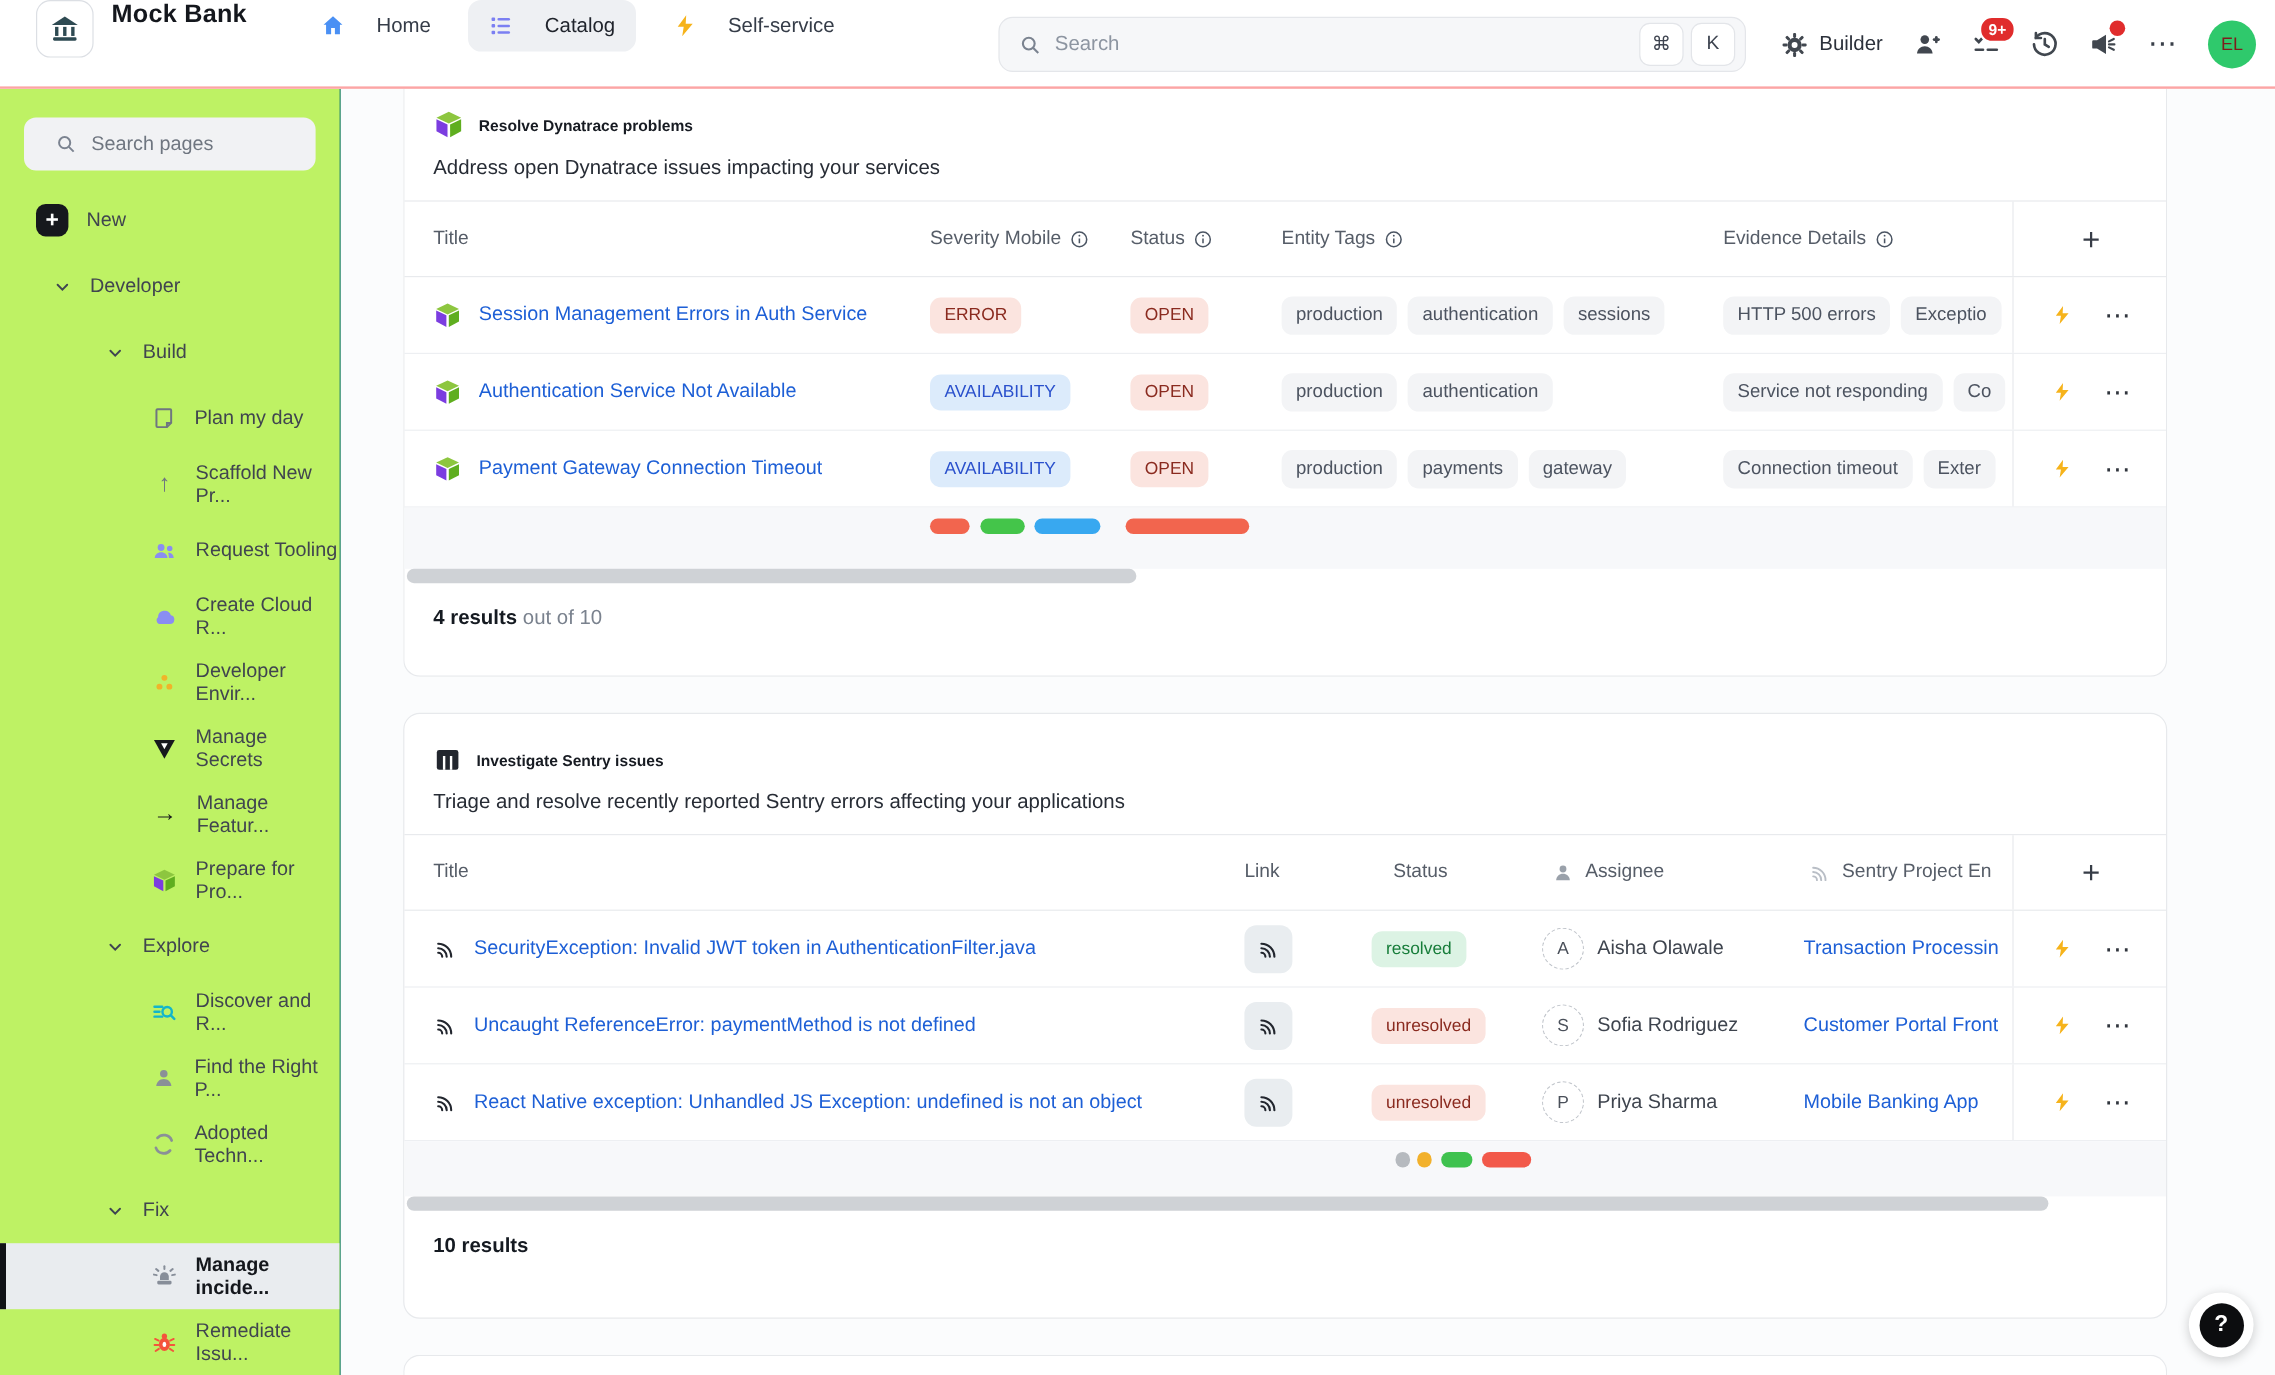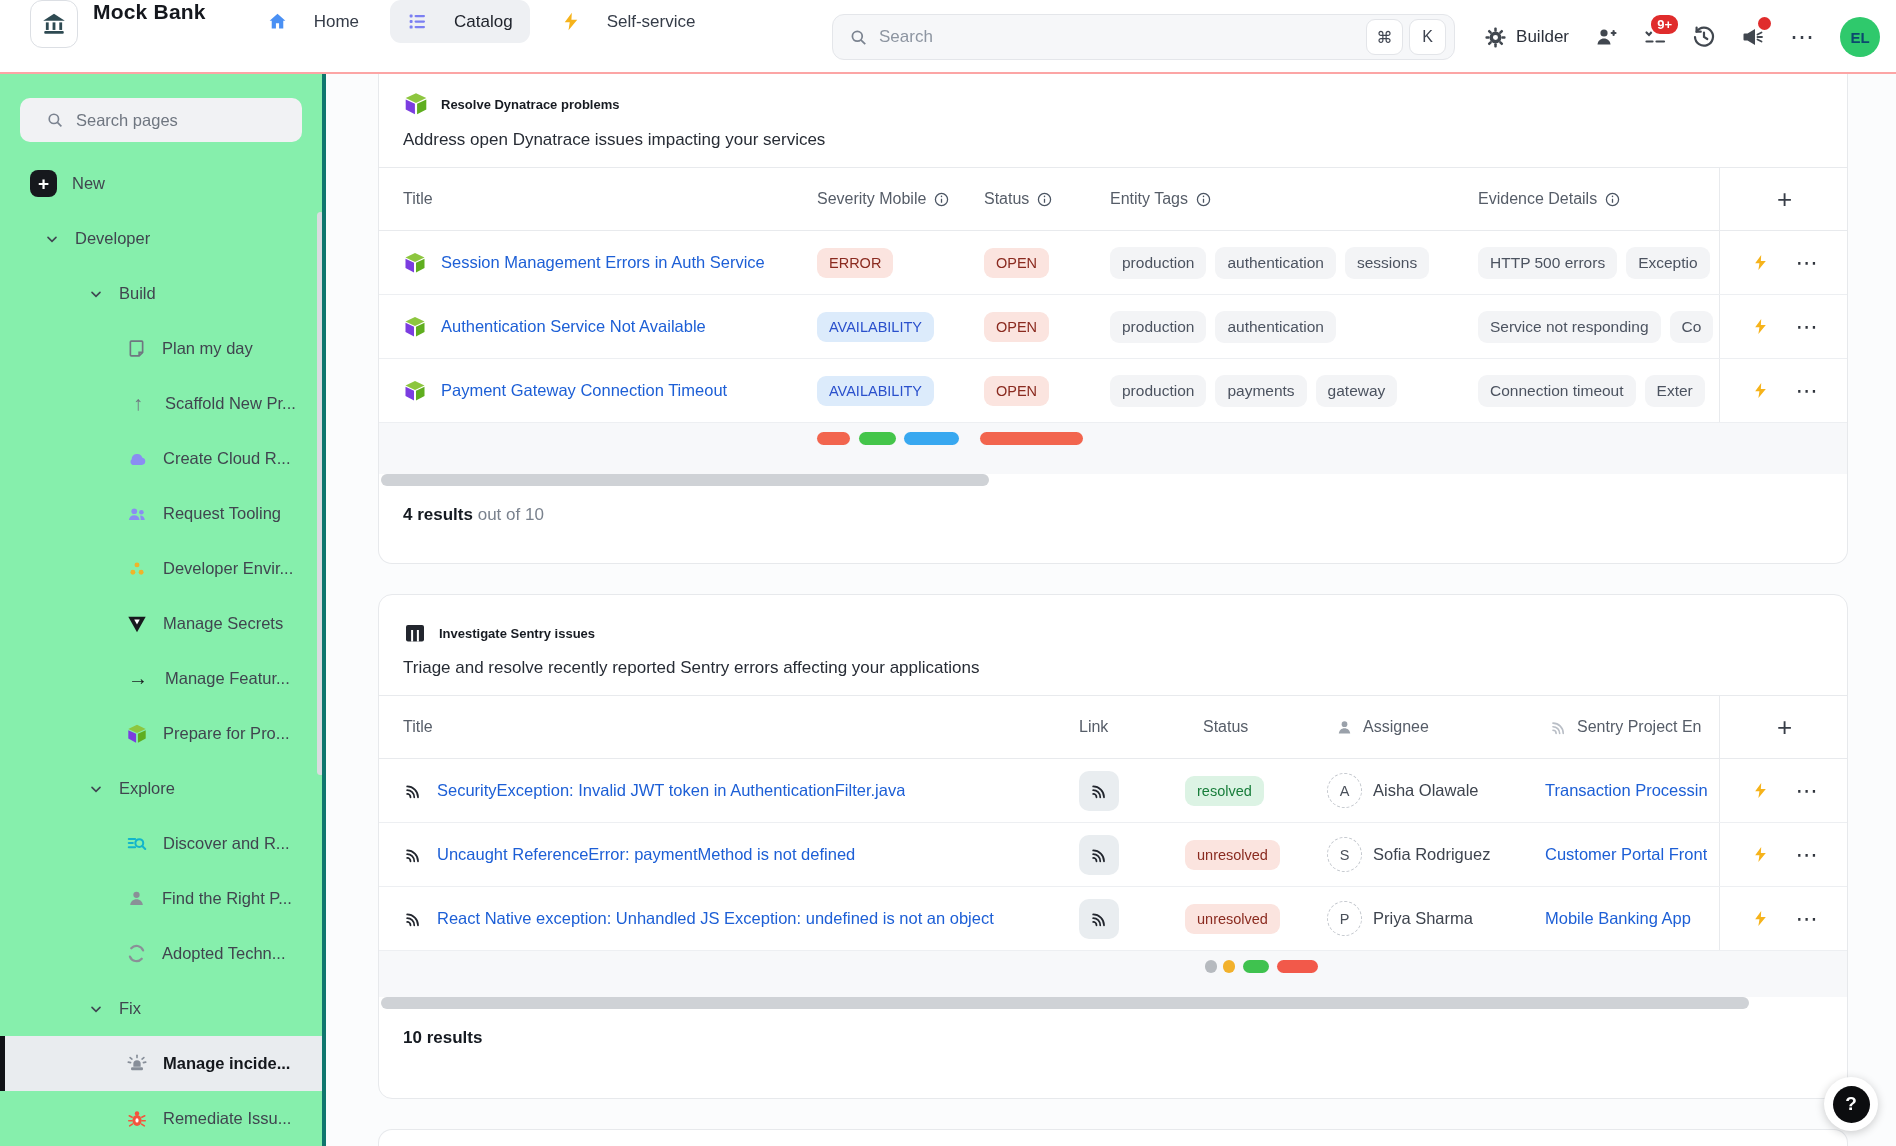--- a/index.html
+++ b/index.html
@@ -23,25 +23,25 @@
   kbd{display:inline-flex;align-items:center;justify-content:center;width:35px;height:34px;
       background:#fff;border:1px solid #e3e5e9;border-radius:9px;font-family:inherit;
       font-size:16px;color:#3e4450;margin-left:6px}
   .top-right{position:absolute;right:16px;top:0;height:74px;display:flex;align-items:center;gap:25px}
   .builder{display:flex;align-items:center;gap:9px;font-size:17px;color:#2c313b;cursor:pointer}
   .tico{position:relative;cursor:pointer;display:flex;align-items:center;justify-content:center}
   .badge9{position:absolute;top:-12px;right:-13px;background:#e02c2c;color:#fff;font-size:13px;
           font-weight:700;border-radius:11px;padding:2px 6px;border:2px solid #fff}
   .reddot{position:absolute;top:-8px;right:-6px;width:13px;height:13px;border-radius:50%;background:#e02c2c}
   .more-dots{font-size:24px;color:#3a404a;letter-spacing:1px;cursor:pointer;line-height:1}
-  .avatar{width:40px;height:40px;border-radius:50%;background:#2fc96c;color:#0c4a6e;display:flex;
-          align-items:center;justify-content:center;font-size:15px;font-weight:700;cursor:pointer}
+  .avatar{width:40px;height:40px;border-radius:50%;background:#2fc96c;color:#7f1d1d;display:flex;
+          align-items:center;justify-content:center;font-size:15px;font-weight:400;cursor:pointer}
   
   .app{display:flex;height:1072px}
-  .sidebar{width:326px;box-sizing:border-box;background:#86efac;border-right:4px solid #0f766e;
+  .sidebar{width:284px;box-sizing:border-box;background:#bef264;border-right:1px solid #0f766e;
            position:relative;flex:none;overflow:hidden}
   .side-search{margin:24px 20px 14px;height:44px;background:#f1f2f4;border-radius:10px;display:flex;
                align-items:center;padding:0 14px;cursor:text}
   .side-search span{color:#6f7680;font-size:16.5px;margin-left:12px}
   .srow{height:55px;display:flex;align-items:center;gap:15px;font-size:16.5px;color:#40454f;
         cursor:pointer;position:relative;box-sizing:border-box}
   .ind0{padding-left:30px}.ind1{padding-left:44px}.ind2{padding-left:88px}.ind3{padding-left:126px}
   .srow.active{background:#e9ecef;color:#14171c;font-weight:600}
   .srow.active::before{content:"";position:absolute;left:0;top:0;width:5px;height:100%;background:#101216}
   .plus-sq{width:27px;height:27px;background:#16181d;border-radius:8px;color:#fff;display:flex;
@@ -264,35 +264,35 @@
         </span>
     <span>Plan my day</span>
   </div>
   <div class="srow ind3">
     <span class="glyph">↑</span>
     <span>Scaffold New Pr...</span>
   </div>
   <div class="srow ind3">
     <span>
           <svg width="22" height="22" viewBox="0 0 24 24" fill="#8a8df2">
-            <path d="M7 18.5h10.2a4 4 0 0 0 .7-7.9A6 6 0 0 0 6.2 12.4 3.6 3.6 0 0 0 7 18.5z"></path>
-          </svg>
-        </span>
-    <span>Create Cloud R...</span>
-  </div>
-  <div class="srow ind3">
-    <span>
-          <svg width="22" height="22" viewBox="0 0 24 24" fill="#8a8df2">
             <circle cx="9" cy="9" r="3.1"></circle>
             <path d="M3.2 18.5c.2-3 2.6-5.1 5.8-5.1s5.6 2.1 5.8 5.1z"></path>
             <circle cx="16.8" cy="10" r="2.5"></circle>
             <path d="M15.5 13.6c2.8.1 4.8 1.9 5 4.9h-4.4"></path>
           </svg>
         </span>
     <span>Request Tooling</span>
+  </div>
+  <div class="srow ind3">
+    <span>
+          <svg width="22" height="22" viewBox="0 0 24 24" fill="#8a8df2">
+            <path d="M7 18.5h10.2a4 4 0 0 0 .7-7.9A6 6 0 0 0 6.2 12.4 3.6 3.6 0 0 0 7 18.5z"></path>
+          </svg>
+        </span>
+    <span>Create Cloud R...</span>
   </div>
   <div class="srow ind3">
     <span>
           <svg width="22" height="22" viewBox="0 0 24 24" fill="#f0b429">
             <circle cx="12" cy="7.5" r="2.7"></circle>
             <circle cx="7.5" cy="15.5" r="2.7"></circle>
             <circle cx="16.5" cy="15.5" r="2.7"></circle>
           </svg>
         </span>
     <span>Developer Envir...</span>

